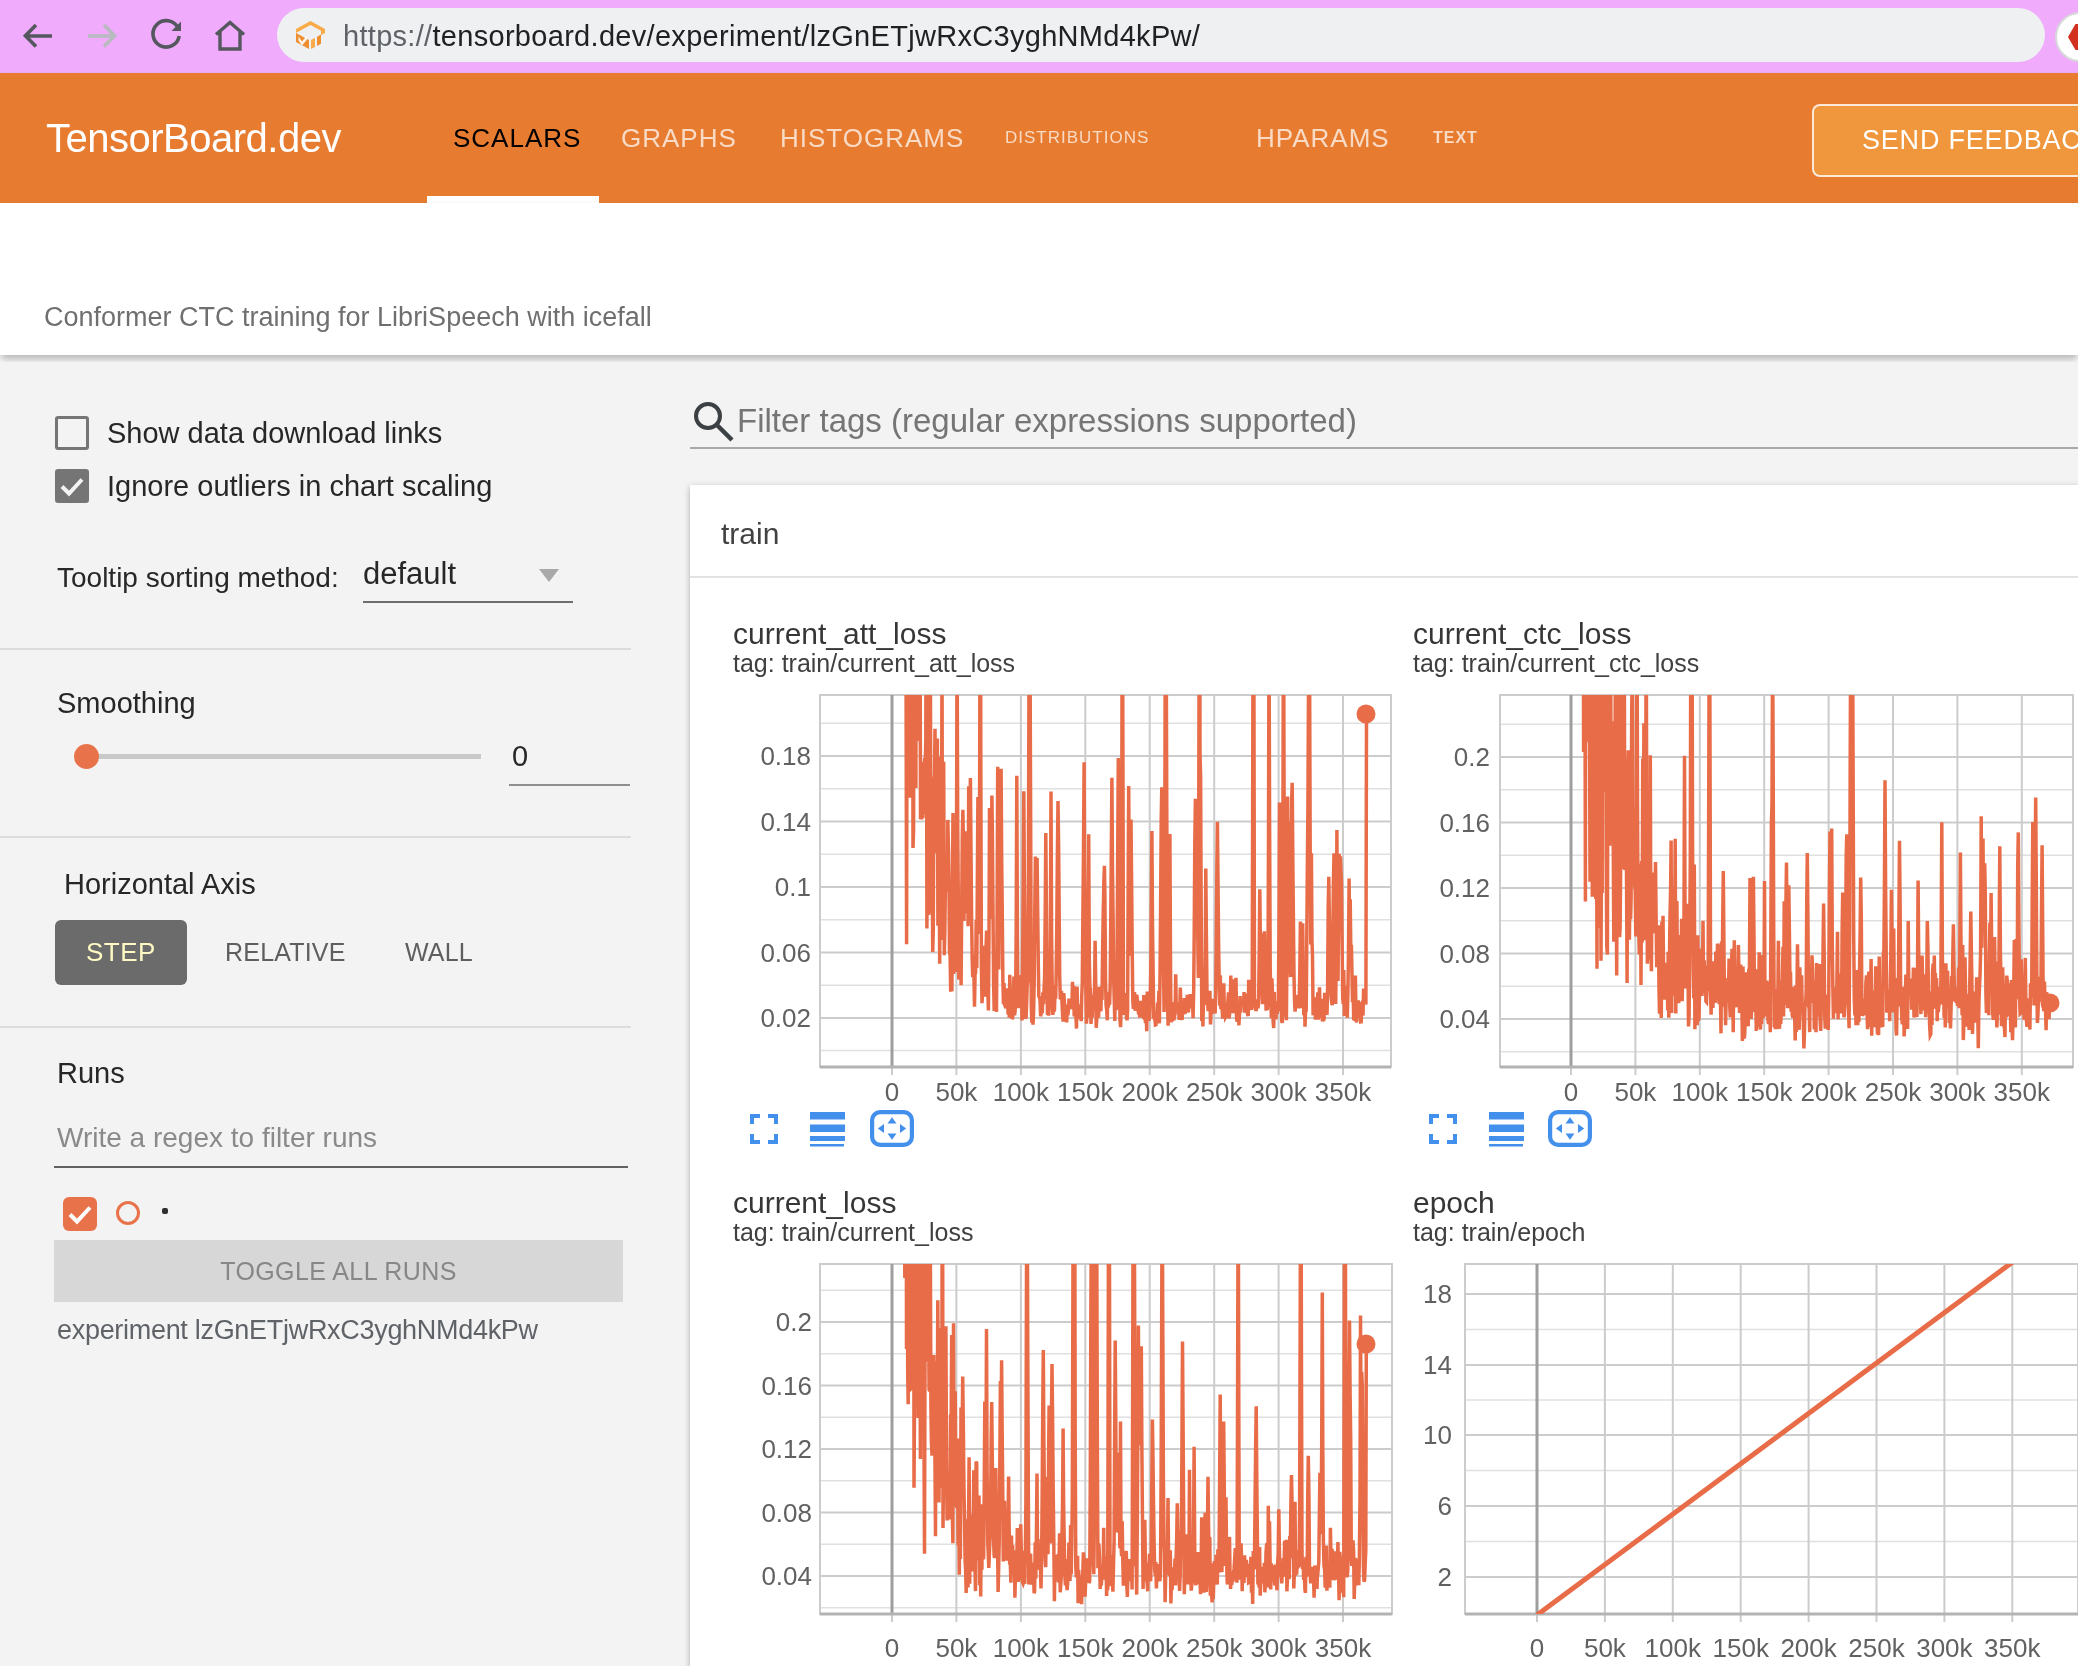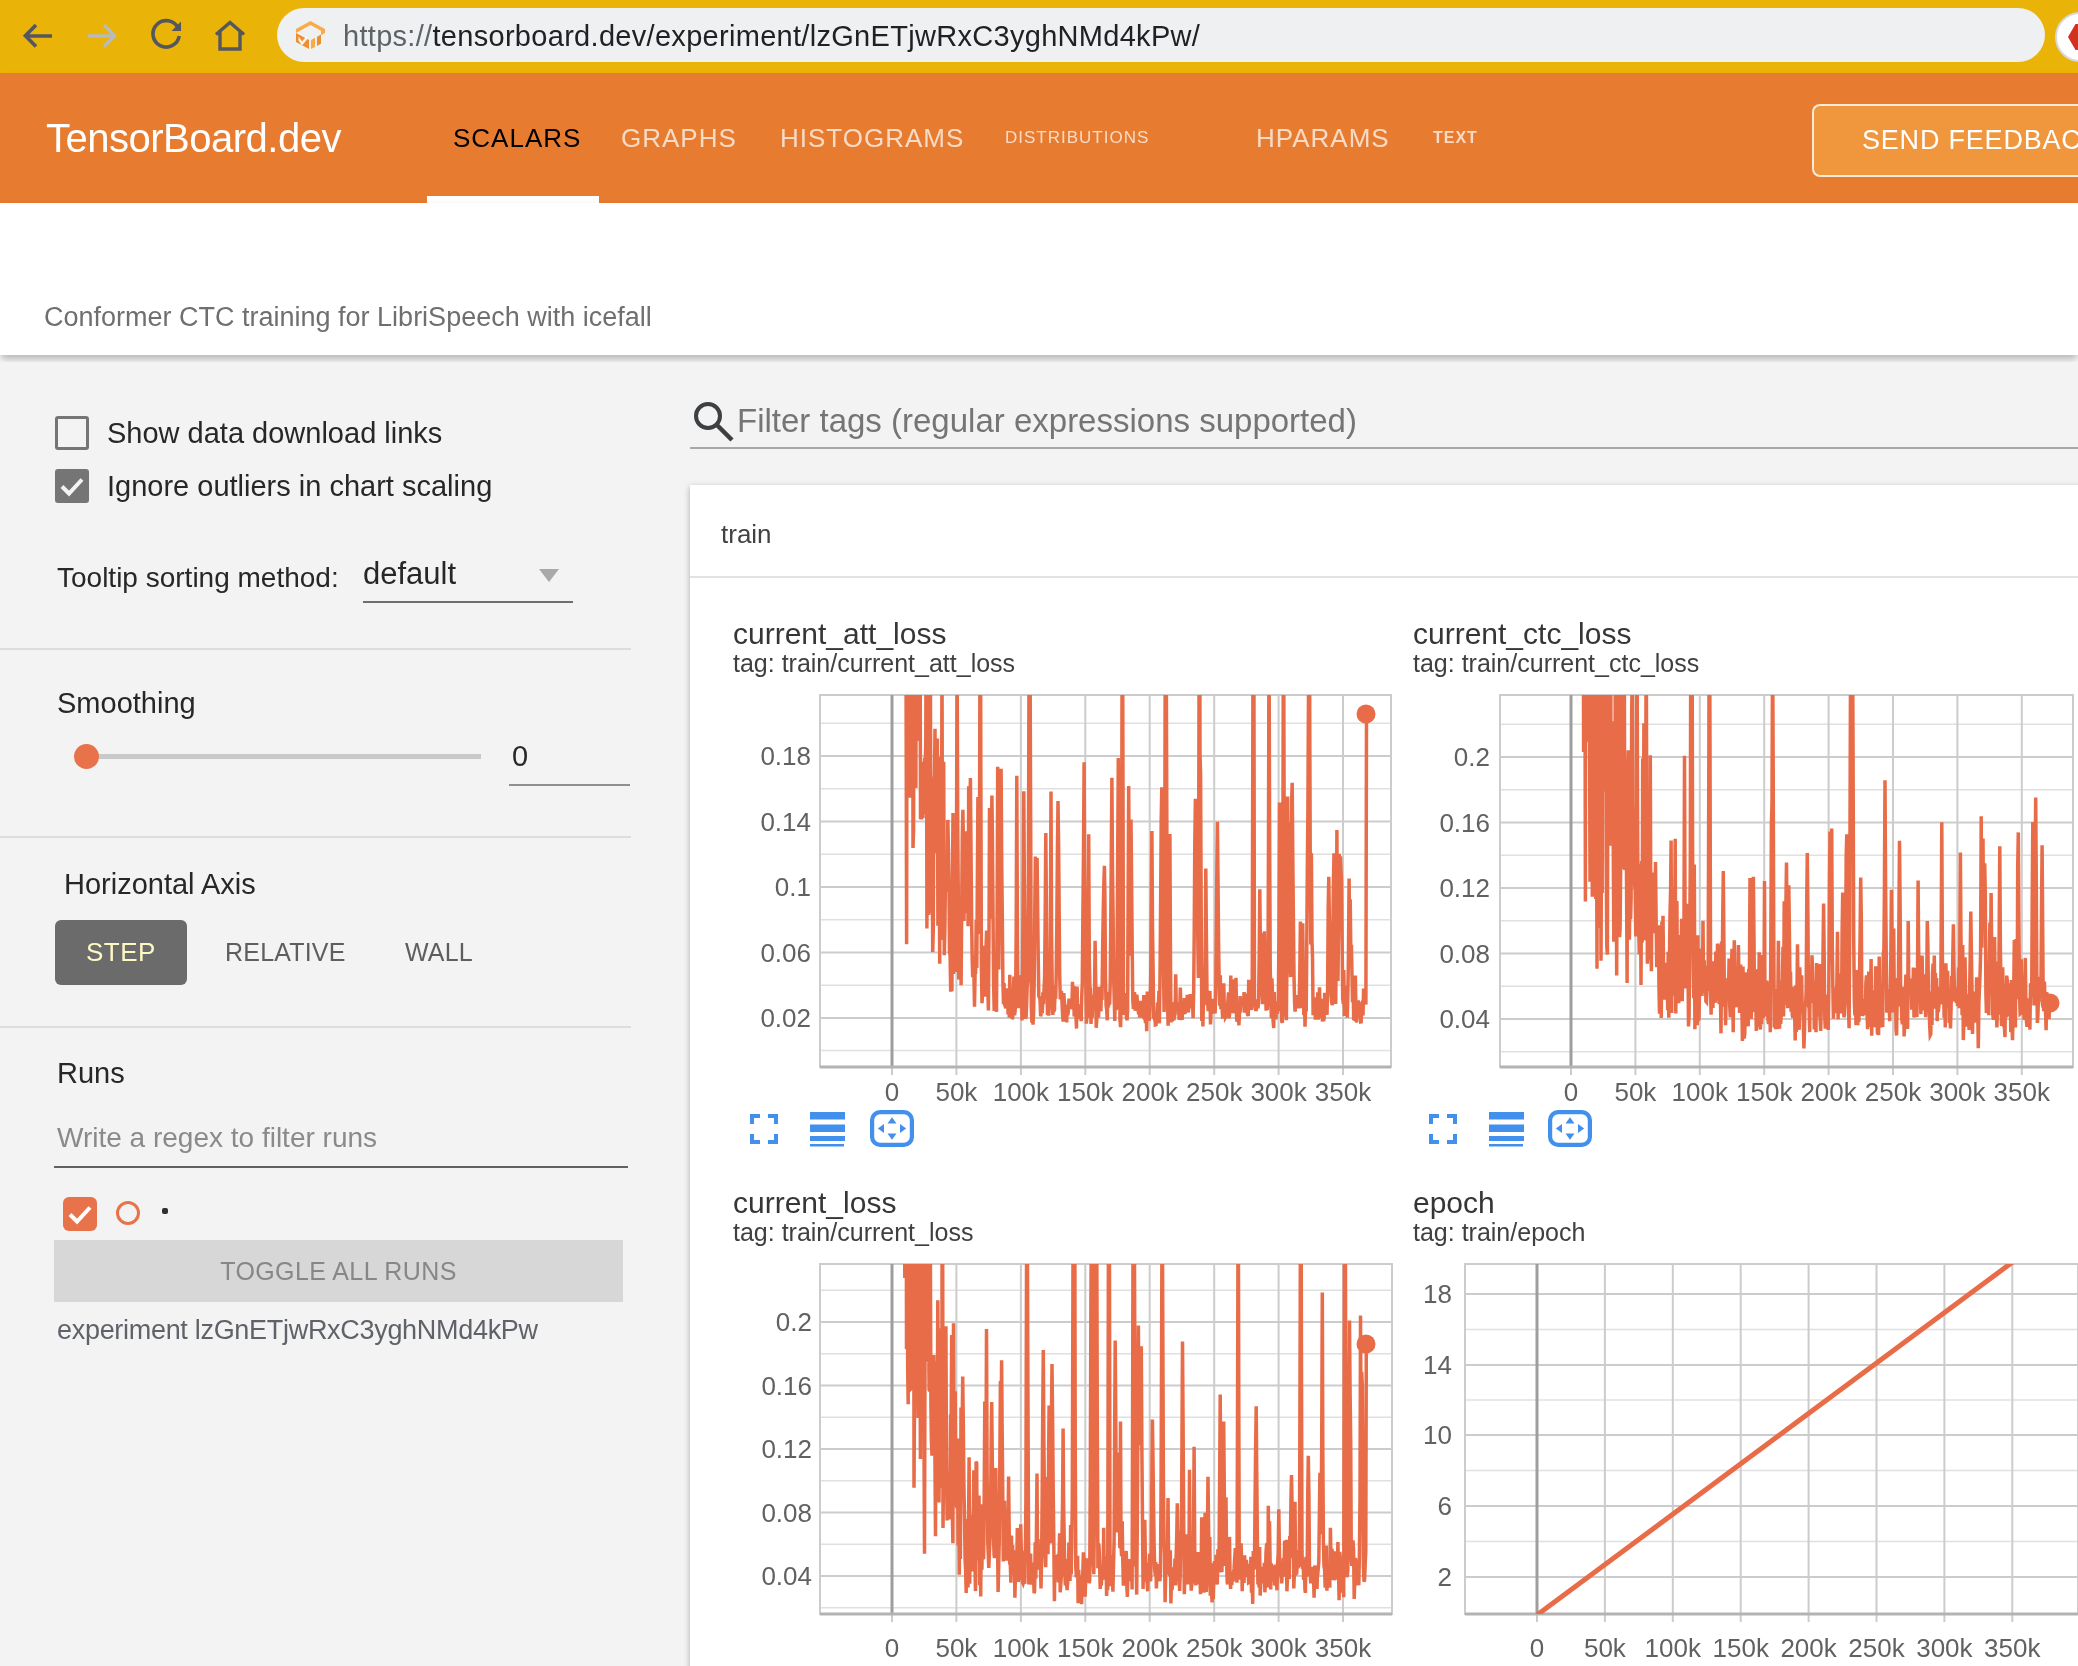--- a/index.html
+++ b/index.html
@@ -1,17 +1,17 @@
 <!DOCTYPE html>
 <html><head><meta charset="utf-8"><style>
 *{margin:0;padding:0;box-sizing:border-box}
 html,body{width:2078px;height:1666px;overflow:hidden;background:#fff;font-family:"Liberation Sans",sans-serif;position:relative}
 .abs{position:absolute}
 </style></head><body>
-<div class="abs" style="left:0;top:0;width:2078px;height:92px;background:#eab308;border-bottom:2px solid #d8dadd">
+<div class="abs" style="left:0;top:0;width:2078px;height:92px;background:#f0abfc;border-bottom:2px solid #d8dadd">
 <svg style="position:absolute;left:20px;top:18px" width="36" height="36" viewBox="0 0 36 36">
       <path d="M32 18 H6 M16 7 L5.4 17.8 L16 28.6" fill="none" stroke="#54575d" stroke-width="3.6"></path>
     </svg>
 <svg style="position:absolute;left:84px;top:18px" width="36" height="36" viewBox="0 0 36 36">
       <path d="M4 18 H30 M20 7 L30.6 17.8 L20 28.6" fill="none" stroke="#b7babe" stroke-width="3.6"></path>
     </svg>
 <svg style="position:absolute;left:148px;top:18px" width="36" height="36" viewBox="0 0 36 36">
       <path d="M30 10 A 13.2 13.2 0 1 0 31.2 18" fill="none" stroke="#54575d" stroke-width="3.6"></path>
       <path d="M33 3.5 V13 H23.5 Z" fill="#54575d"></path>
     </svg>
@@ -83,21 +83,21 @@
 <div class="abs" style="left:162px;top:1208px;width:6px;height:6px;background:#2f2f2f;border-radius:2px"></div>
 <div class="abs" style="left:54px;top:1240px;width:569px;height:62px;background:#d7d7d7;border-radius:0;color:#878787;font-size:25px;letter-spacing:0.4px;text-align:center;line-height:62px">TOGGLE ALL RUNS</div>
 <div class="abs" style="left:57px;top:1330px;transform:translateY(-50%);font-size:27px;letter-spacing:-0.3px;color:#5f6368">experiment lzGnETjwRxC3yghNMd4kPw</div>
 <svg style="position:absolute;left:692px;top:399px" width="46" height="46" viewBox="0 0 46 46">
     <circle cx="16" cy="17" r="12" fill="none" stroke="#3c4043" stroke-width="4"></circle>
     <line x1="25" y1="26" x2="40" y2="41" stroke="#3c4043" stroke-width="4.5"></line>
   </svg>
 <div class="abs" style="left:737px;top:421px;transform:translateY(-50%);font-size:33px;color:#757575">Filter tags (regular expressions supported)</div>
 <div class="abs" style="left:690px;top:447px;width:1388px;height:2px;background:#a8a8a8"></div>
 <div class="abs" style="left:690px;top:485px;width:1398px;height:1191px;background:#fff;box-shadow:0 2px 6px rgba(0,0,0,0.3)"></div>
-<div class="abs" style="left:721px;top:534px;transform:translateY(-50%);font-size:26px;color:#424242">train</div>
+<div class="abs" style="left:721px;top:534px;transform:translateY(-50%);font-size:30px;color:#424242">train</div>
 <div class="abs" style="left:690px;top:576px;width:1388px;height:2px;background:#e2e2e2"></div>
 <svg style="position:absolute;left:0;top:0" width="2078" height="1666" viewBox="0 0 2078 1666">
     <defs>
       <clipPath id="clipA">
         <rect x="820" y="695" width="571" height="372"></rect>
       </clipPath>
     </defs>
     <text x="733" y="644" font-size="30" fill="#363636">current_att_loss</text>
     <text x="733" y="672" font-size="25" fill="#404040">tag: train/current_att_loss</text>
     <line x1="820" y1="1050.5" x2="1391" y2="1050.5" stroke="#e0e0e0" stroke-width="1.6"></line>

